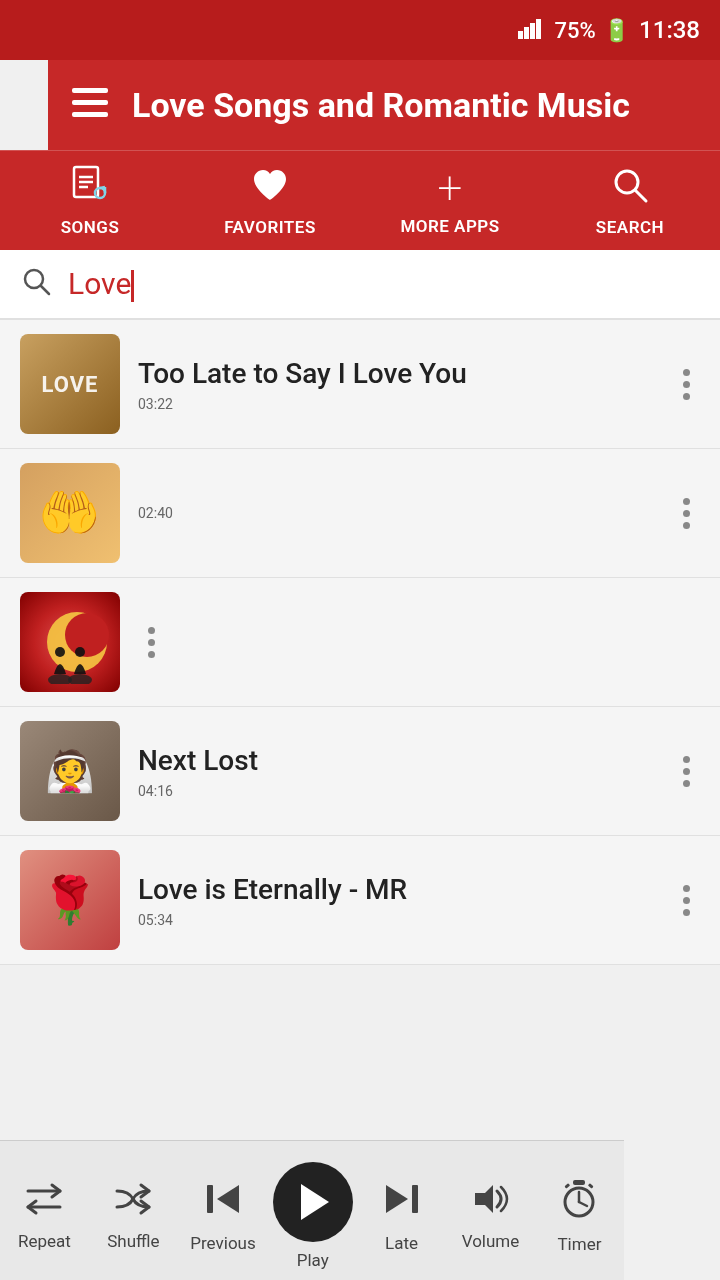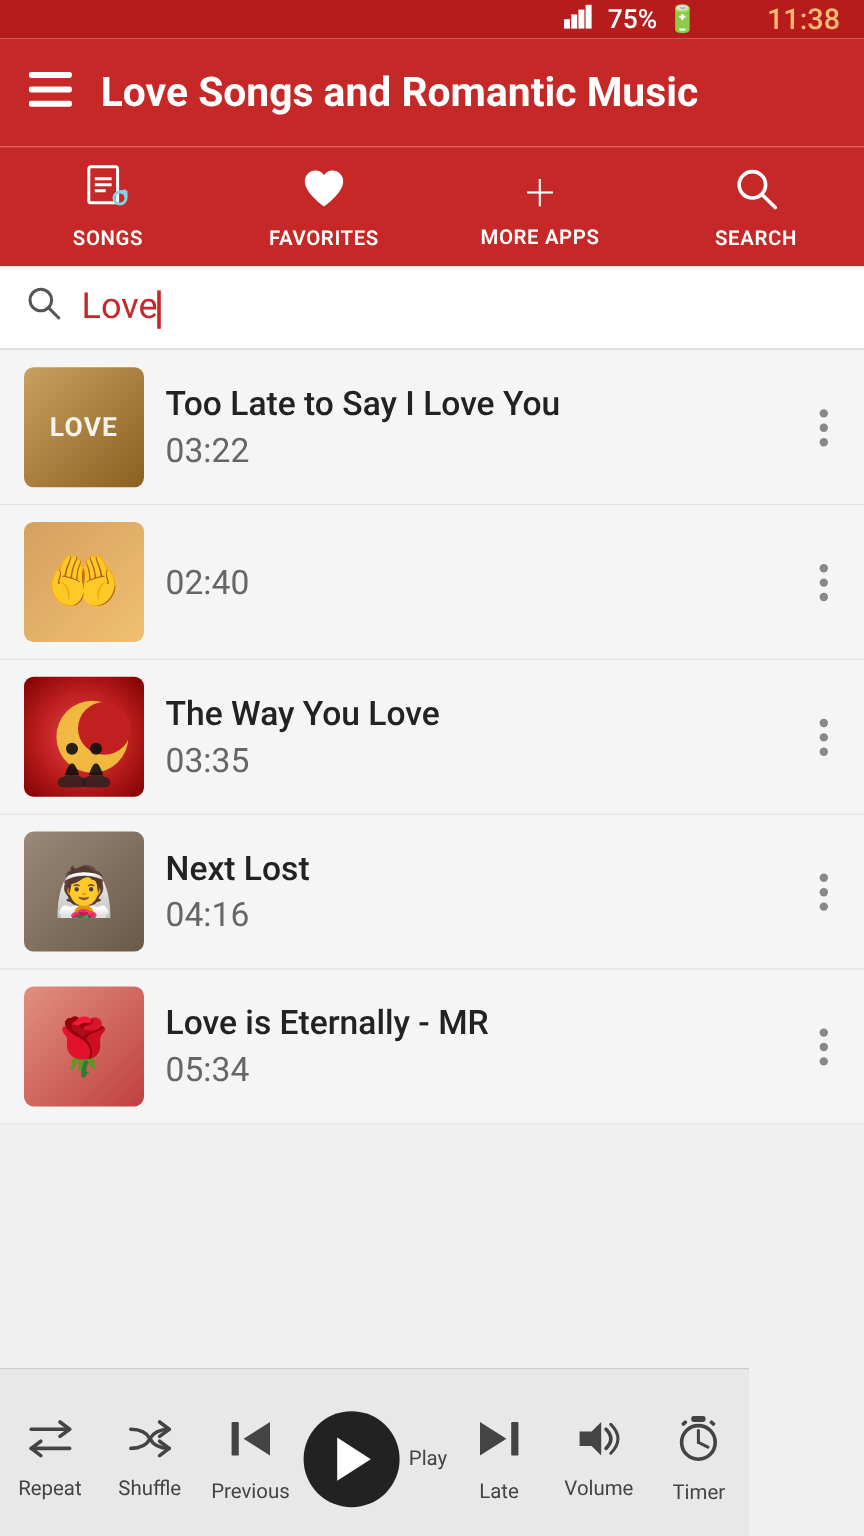--- a/index.html
+++ b/index.html
@@ -8,21 +8,21 @@
       width: 720px;
       min-height: 1280px;
       font-family: 'Roboto', Arial, sans-serif;
       background: #f0f0f0;
       overflow-x: hidden;
     }
 
     
     .status-bar {
       background: #b71c1c;
-      height: 32px;
+      height: 60px;
       display: flex;
       justify-content: flex-end;
       padding: 0 20px;
       gap: 12px;
     }
     .status-icons {
       display: flex;
       align-items: center;
       gap: 8px;
       color: white;
@@ -31,20 +31,21 @@
     }
 
     
     .app-bar {
       background: #c62828;
       height: 90px;
       display: flex;
       align-items: center;
       padding: 0 24px;
       gap: 24px;
+      margin-left: 48px;
     }
     .hamburger-icon {
       color: white;
       font-size: 32px;
       cursor: pointer;
       line-height: 1;
     }
     .app-title {
       color: white;
       font-size: 34px;
@@ -146,21 +147,21 @@
       flex: 1;
       min-width: 0;
     }
     .song-title {
       font-size: 28px;
       font-weight: 500;
       color: #222;
       margin-bottom: 6px;
     }
     .song-duration {
-      font-size: 28px;
+      font-size: 14px;
       color: #666;
     }
     .song-menu {
       display: flex;
       flex-direction: column;
       align-items: center;
       gap: 5px;
       padding: 10px;
       cursor: pointer;
     }
@@ -255,21 +256,21 @@
     .play-btn-triangle {
       width: 0;
       height: 0;
       border-top: 18px solid transparent;
       border-bottom: 18px solid transparent;
       border-left: 28px solid white;
       margin-left: 5px;
     }
     .play-btn-wrapper {
       display: flex;
-      flex-direction: row;
+      flex-direction: column;
       align-items: center;
       gap: 8px;
     }
 
     
     .spacer { height: 150px; }
   </style>
 </head>
 <body>
 
@@ -278,21 +279,21 @@
     <span>
       <svg width="28" height="22" viewBox="0 0 28 22">
         <rect x="0" y="14" width="5" height="8" fill="white"></rect>
         <rect x="6" y="10" width="5" height="12" fill="white"></rect>
         <rect x="12" y="6" width="5" height="16" fill="white"></rect>
         <rect x="18" y="2" width="5" height="20" fill="white"></rect>
       </svg>
     </span>
     <span style="color:white;font-size:22px;font-weight:500;">75%</span>
     <span style="color:white;font-size:22px;">🔋</span>
-    <span style="color:#fdba74;font-size:24px;font-weight:500;margin-left:48px;">11:38</span>
+    <span style="color:#ffffff;font-size:24px;font-weight:500;">11:38</span>
   </div>
 </div>
 
 <div class="app-bar">
   <div class="hamburger-icon">
     <svg width="36" height="30" viewBox="0 0 36 30">
       <rect y="0" width="36" height="5" rx="2" fill="white"></rect>
       <rect y="12" width="36" height="5" rx="2" fill="white"></rect>
       <rect y="24" width="36" height="5" rx="2" fill="white"></rect>
     </svg>
@@ -397,24 +398,20 @@
         <svg width="60" height="50" viewBox="0 0 60 50" style="position:absolute;bottom:8px;">
           <ellipse cx="20" cy="46" rx="12" ry="6" fill="#222" opacity="0.8"></ellipse>
           <ellipse cx="40" cy="46" rx="12" ry="6" fill="#222" opacity="0.8"></ellipse>
           <path d="M14 40 Q20 20 26 40" fill="#111" opacity="0.9"></path>
           <path d="M34 40 Q40 20 46 40" fill="#111" opacity="0.9"></path>
           <circle cx="20" cy="18" r="5" fill="#111" opacity="0.9"></circle>
           <circle cx="40" cy="18" r="5" fill="#111" opacity="0.9"></circle>
         </svg>
       </div>
     </div>
-    <div class="song-info">
-      <div class="song-title">The Way You Love</div>
-      <div class="song-duration">03:35</div>
-    </div>
     <div class="song-menu">
       <div class="dot"></div>
       <div class="dot"></div>
       <div class="dot"></div>
     </div>
   </div>
 
   <div class="song-item">
     <div class="song-thumb thumb-4" style="background: linear-gradient(135deg, #9a8878, #6a5848);">
       <div class="thumb-wedding" style="font-size:40px;">👰</div>

